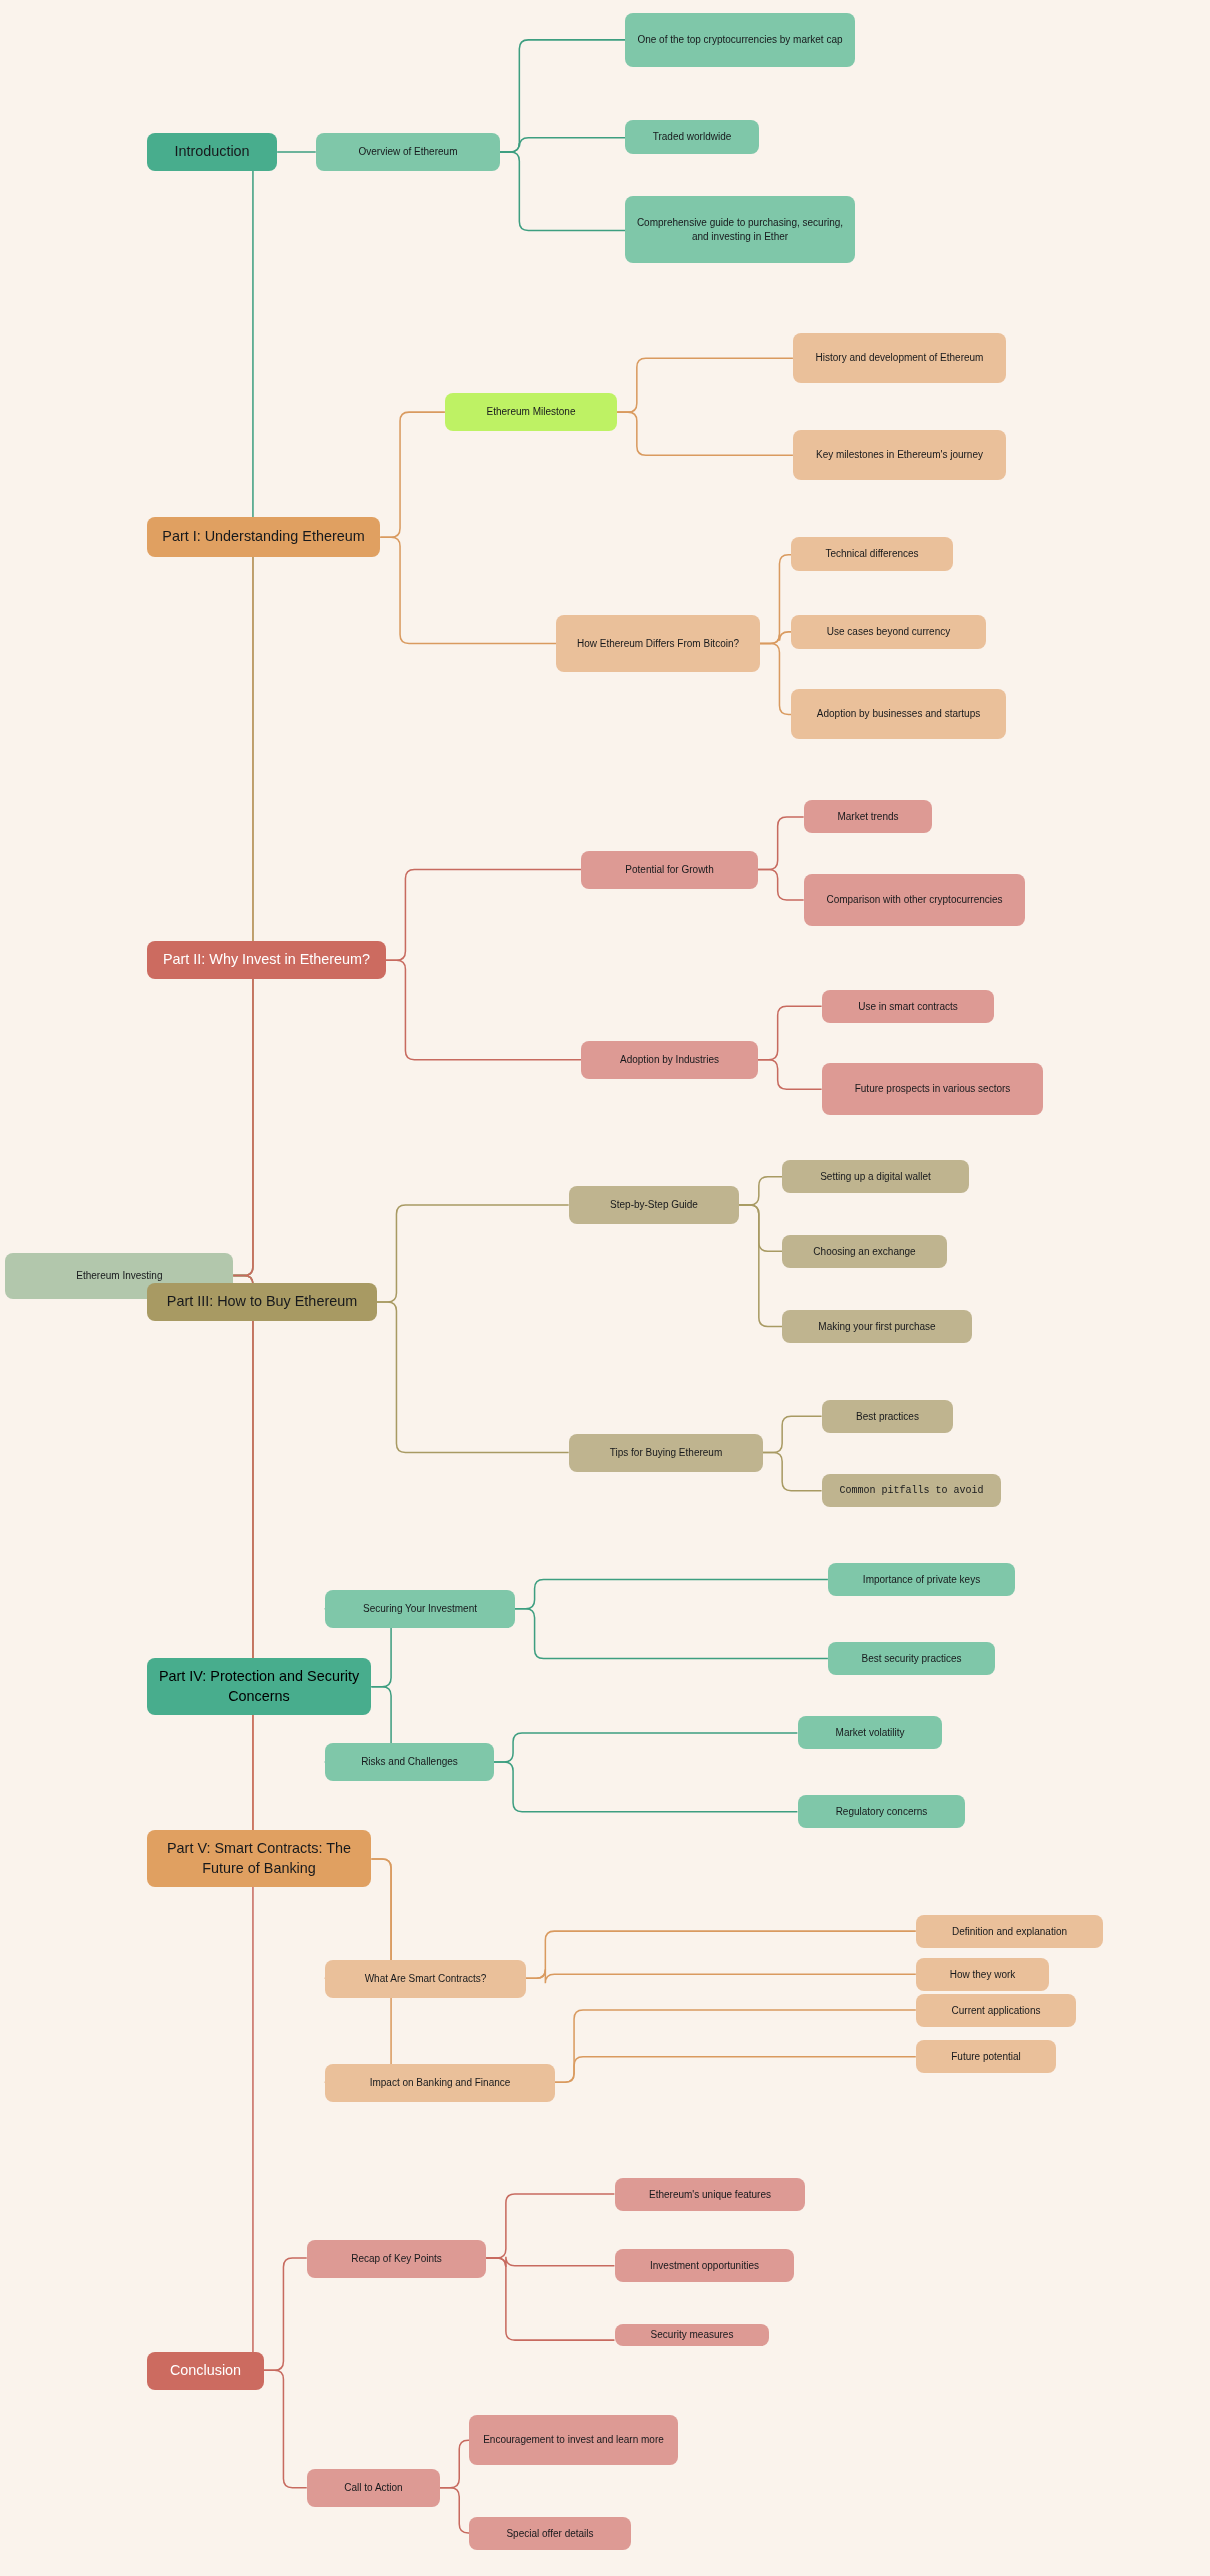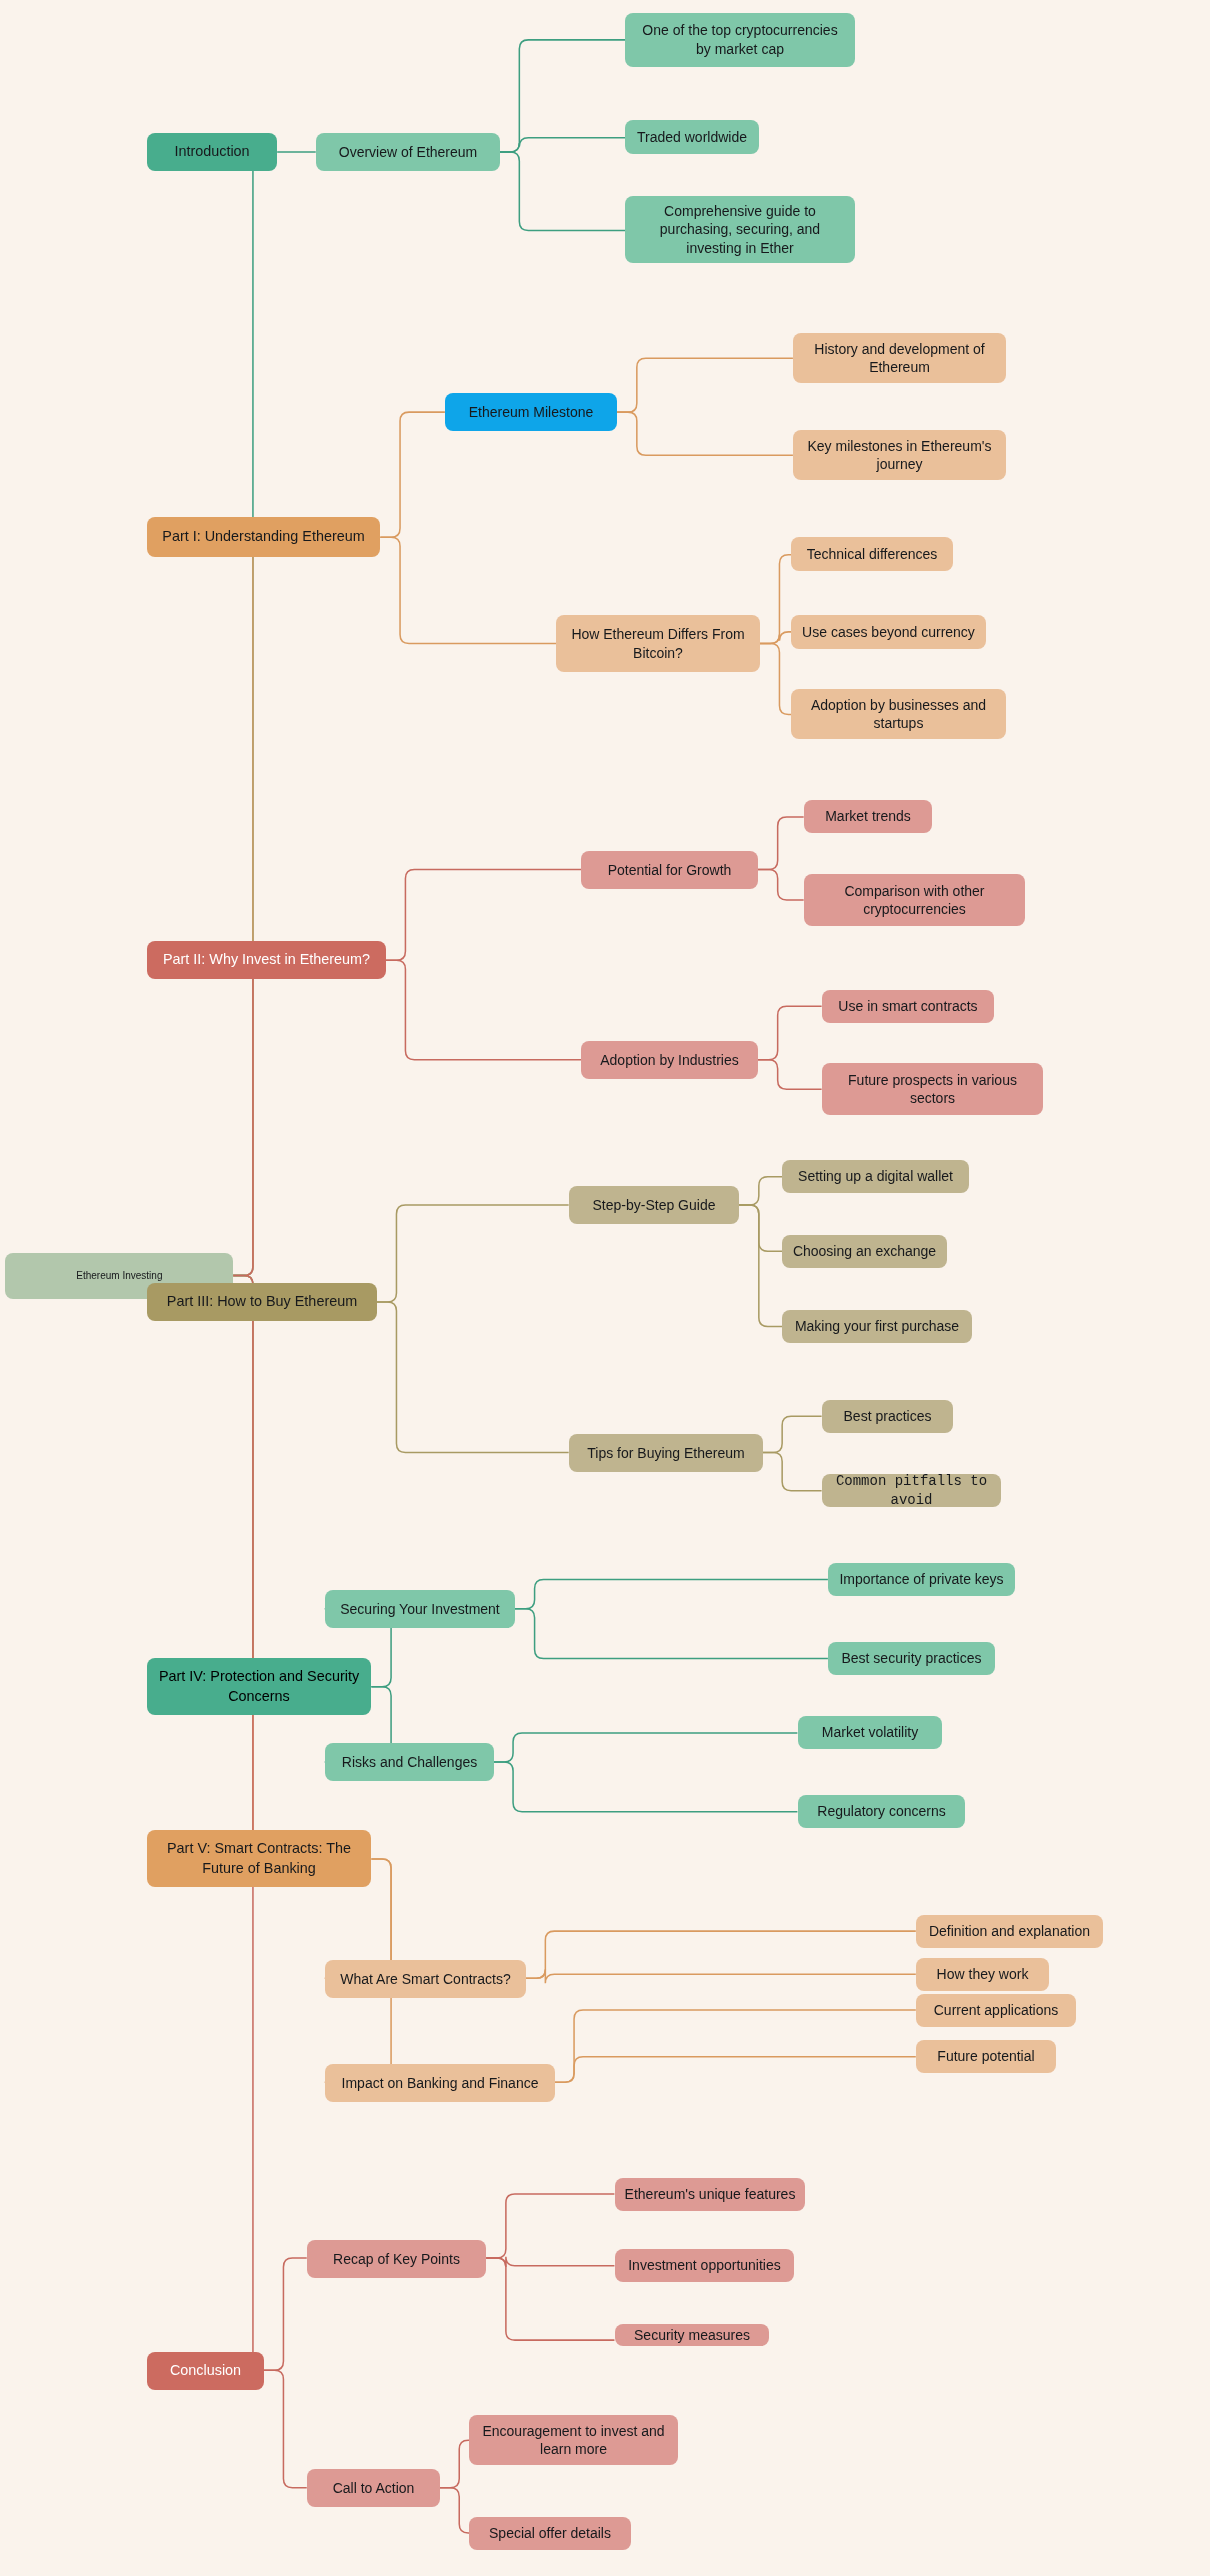--- a/index.html
+++ b/index.html
@@ -13,21 +13,21 @@
   svg.links{position:absolute;left:0;top:0;width:1210px;height:2576px;pointer-events:none;}
   .node{
     position:absolute;
     box-sizing:border-box;
     display:flex;align-items:center;justify-content:center;
     text-align:center;
     border-radius:8px;
     color:#17191c;
     line-height:1.32;
     padding:3.6px 9px;
-    font-size:14px;
+    font-size:10px;
     white-space:pre-line;
   }
   .node.lvl0{font-size:10px;}
   .node.lvl1{font-size:14.4px;}
   .node.wtext{color:#ffffff;}
 </style>
 </head>
 <body>
 
 <div id="canvas">
@@ -84,21 +84,21 @@
       <path d="M 490 2773 L 502 2773 Q 512 2773 512 2783 L 512 2813.5 Q 512 2823.5 522 2823.5 L 523 2823.5" fill="none" stroke="#c76a5f" stroke-width="1.7"></path>
     </svg>
   <div id="nodes-layer">
       <div class="node lvl0" style="left: 5.4px; top: 1253px; width: 228px; height: 46px; background: rgb(178, 199, 172); color: rgb(23, 25, 28);">Ethereum Investing</div>
       <div class="node lvl1" style="left: 147px; top: 133px; width: 130px; height: 38px; background: rgb(72, 173, 141); color: rgb(23, 25, 28);">Introduction</div>
       <div class="node lvl2" style="left: 316px; top: 133px; width: 184px; height: 38px; background: rgb(127, 199, 169); color: rgb(23, 25, 28);">Overview of Ethereum</div>
       <div class="node lvl3" style="left: 625px; top: 12.6px; width: 230px; height: 54px; background: rgb(127, 199, 169); color: rgb(23, 25, 28);">One of the top cryptocurrencies by market cap</div>
       <div class="node lvl3" style="left: 625px; top: 120px; width: 134px; height: 34px; background: rgb(127, 199, 169); color: rgb(23, 25, 28);">Traded worldwide</div>
       <div class="node lvl3" style="left: 625px; top: 196px; width: 230px; height: 67px; background: rgb(127, 199, 169); color: rgb(23, 25, 28);">Comprehensive guide to purchasing, securing, and investing in Ether</div>
       <div class="node lvl1" style="left: 147px; top: 517px; width: 233px; height: 40px; background: rgb(224, 160, 97); color: rgb(23, 25, 28);">Part I: Understanding Ethereum</div>
-      <div class="node lvl2" style="left: 445px; top: 393px; width: 172px; height: 38px; background: #0ea5e9; color: rgb(23, 25, 28);">Ethereum Milestone</div>
+      <div class="node lvl2" style="left: 445px; top: 393px; width: 172px; height: 38px; background: #bef264; color: rgb(23, 25, 28);">Ethereum Milestone</div>
       <div class="node lvl3" style="left: 793px; top: 333px; width: 213px; height: 50px; background: rgb(234, 192, 154); color: rgb(23, 25, 28);">History and development of Ethereum</div>
       <div class="node lvl3" style="left: 793px; top: 430px; width: 213px; height: 50px; background: rgb(234, 192, 154); color: rgb(23, 25, 28);">Key milestones in Ethereum's journey</div>
       <div class="node lvl2" style="left: 556px; top: 615px; width: 204px; height: 57px; background: rgb(234, 192, 154); color: rgb(23, 25, 28);">How Ethereum Differs From Bitcoin?</div>
       <div class="node lvl3" style="left: 791px; top: 537px; width: 162px; height: 34px; background: rgb(234, 192, 154); color: rgb(23, 25, 28);">Technical differences</div>
       <div class="node lvl3" style="left: 791px; top: 615px; width: 195px; height: 34px; background: rgb(234, 192, 154); color: rgb(23, 25, 28);">Use cases beyond currency</div>
       <div class="node lvl3" style="left: 791px; top: 689px; width: 215px; height: 50px; background: rgb(234, 192, 154); color: rgb(23, 25, 28);">Adoption by businesses and startups</div>
       <div class="node lvl1 wtext" style="left: 147px; top: 941px; width: 239px; height: 38px; background: rgb(204, 107, 96); color: rgb(255, 255, 255);">Part II: Why Invest in Ethereum?</div>
       <div class="node lvl2" style="left: 581px; top: 851px; width: 177px; height: 38px; background: rgb(221, 154, 148); color: rgb(23, 25, 28);">Potential for Growth</div>
       <div class="node lvl3" style="left: 804px; top: 800px; width: 128px; height: 33px; background: rgb(221, 154, 148); color: rgb(23, 25, 28);">Market trends</div>
       <div class="node lvl3" style="left: 804px; top: 874px; width: 221px; height: 52px; background: rgb(221, 154, 148); color: rgb(23, 25, 28);">Comparison with other cryptocurrencies</div>

